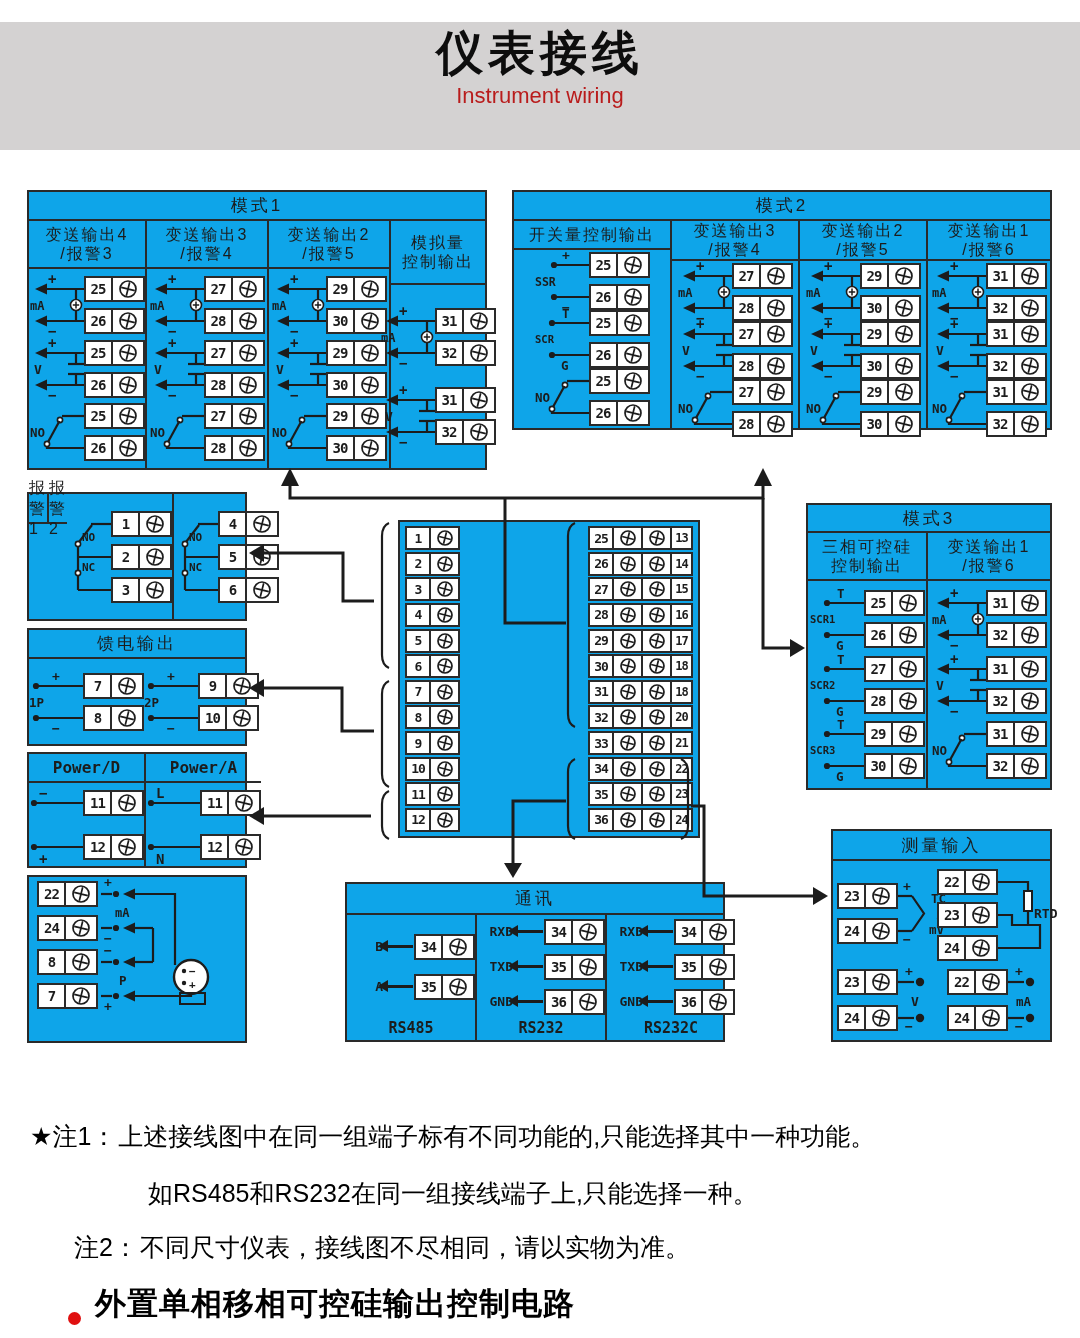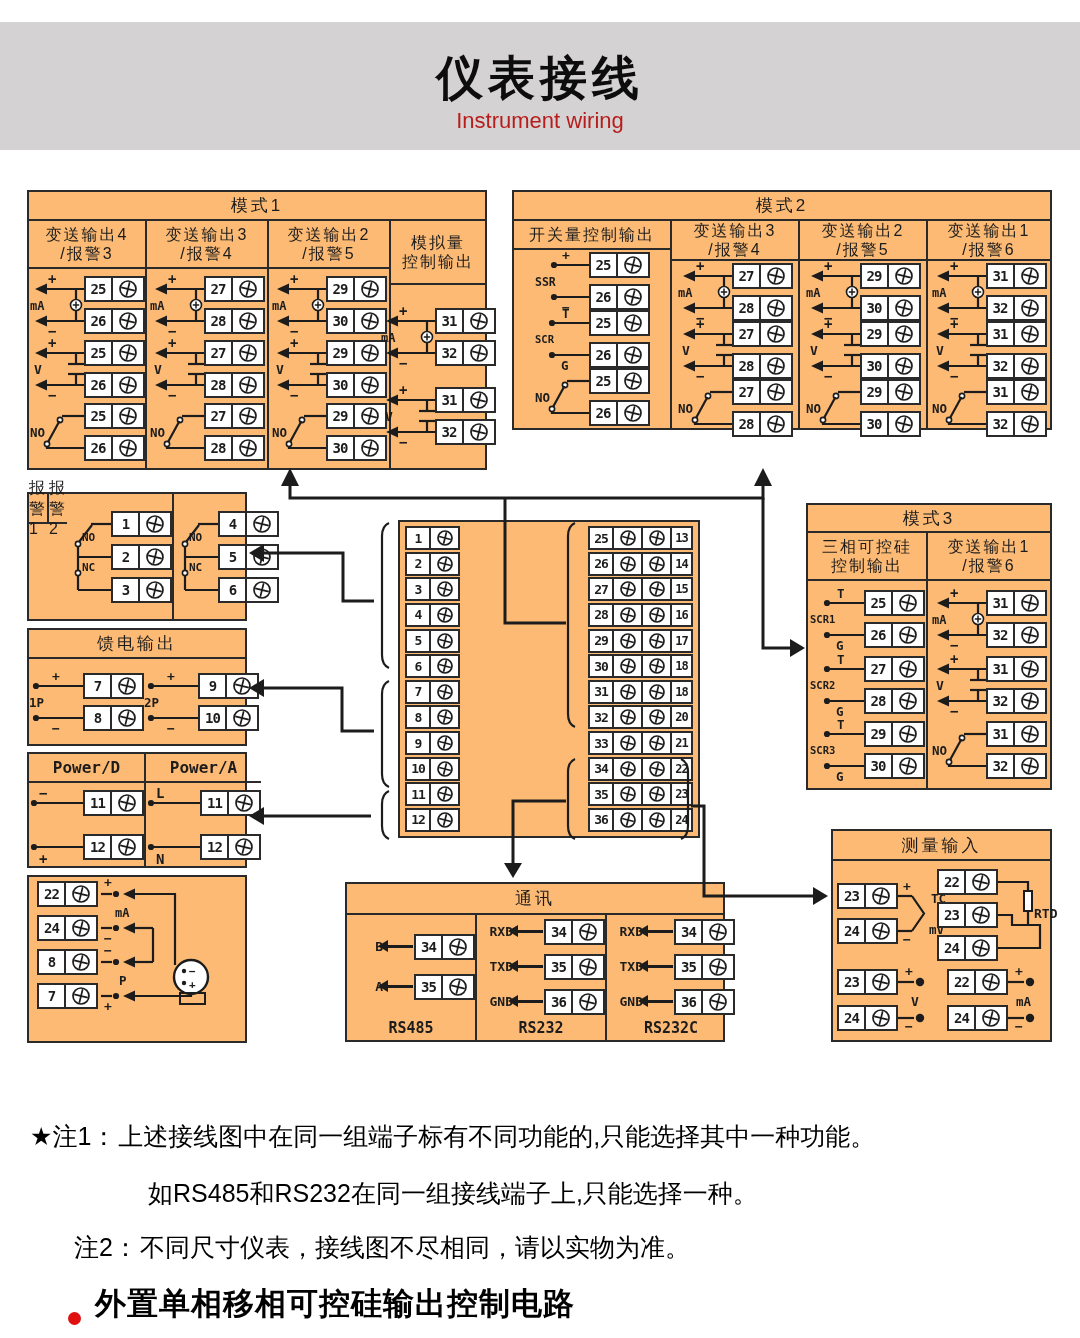--- a/index.html
+++ b/index.html
@@ -1,23 +1,23 @@
 <!DOCTYPE html>
 <html><head>
 <meta charset="utf-8">
 <style>
   html,body{margin:0;padding:0;background:#fff}
   #canvas{position:relative;width:1080px;height:1338px;background:#fff;overflow:hidden;
           font-family:"Liberation Sans","DejaVu Sans",sans-serif;color:#1c1c1c}
   
   .banner{position:absolute;left:0;top:22px;width:1080px;height:128px;background:#d4d2d2;text-align:center}
-  .btitle{font-size:47px;font-weight:700;letter-spacing:5px;padding-top:25px;color:#0d0d0d}
+  .btitle{font-size:47px;font-weight:700;letter-spacing:5px;color:#0d0d0d}
   .bsub{font-size:22px;margin-top:-2px;color:#b91c1c}
   
-  .panel{position:absolute;border:2.5px solid #2a2a2a;background:#fdba74;box-sizing:border-box;z-index:2}
+  .panel{position:absolute;border:2.5px solid #2a2a2a;background:#0ea5e9;box-sizing:border-box;z-index:2}
   .ptitle{height:27px;border-bottom:2px solid #2a2a2a;display:flex;align-items:center;justify-content:center;
           font-size:17px;letter-spacing:3px;font-weight:500}
   .ptitle.tw{letter-spacing:1px;font-size:16.5px;height:30px}
   .cols{display:flex;flex:1;min-height:0}
   .col{display:flex;flex-direction:column;border-right:2px solid #2a2a2a;min-width:0}
   .col:last-child{border-right:none}
   .chead{border-bottom:2px solid #2a2a2a;display:flex;flex-direction:column;align-items:center;justify-content:center;
          font-size:16px;line-height:1.2;letter-spacing:2px;height:46px}
   .chead.tall{height:62px}
   .chead span{display:block;text-align:center;white-space:nowrap}

